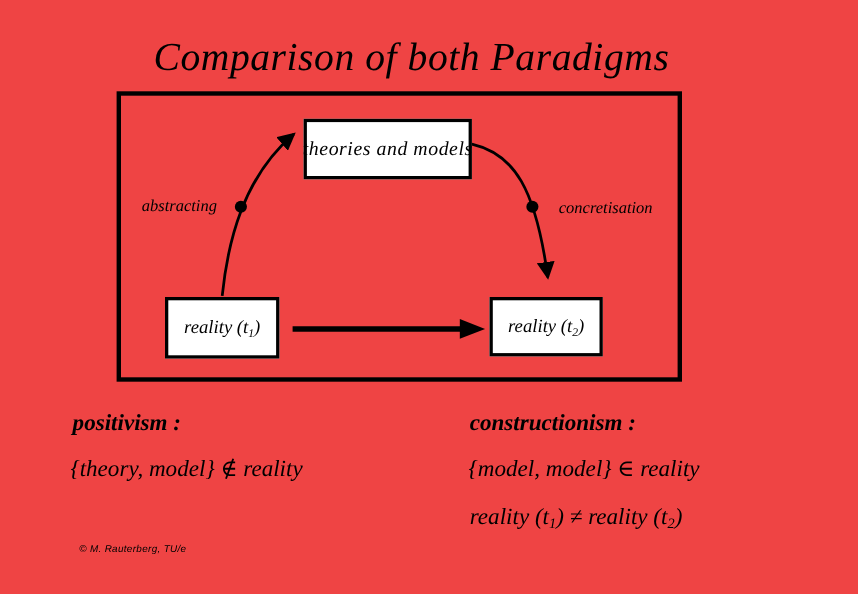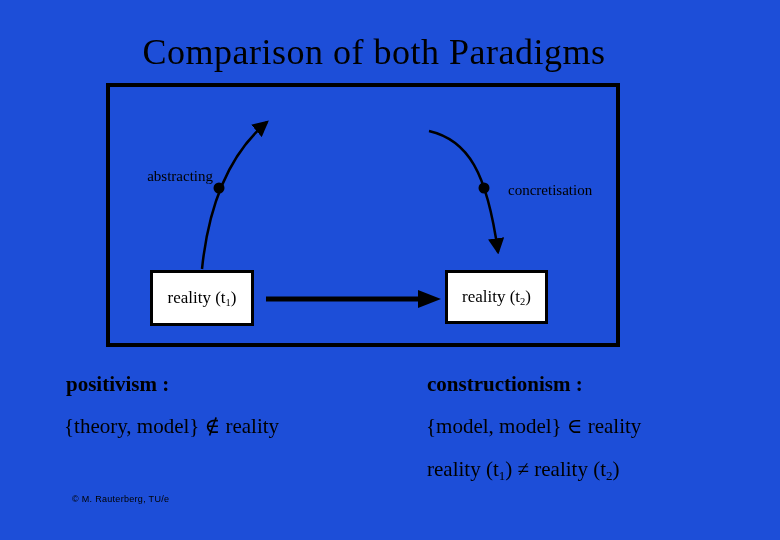--- a/index.html
+++ b/index.html
@@ -1,25 +1,26 @@
 <!DOCTYPE html>
 <html><head>
 <meta charset="utf-8">
 <style>
   html, body { margin: 0; padding: 0; background: #888; }
   * { box-sizing: border-box; }
   .slide {
     position: relative;
     width: 780px;
     height: 540px;
-    background: #1d4ed8;
+    background: #ef4444;
     overflow: hidden;
     font-family: "Liberation Serif", "DejaVu Serif", serif;
     color: #000;
     margin: 0 auto;
+    font-style: italic;
   }
   .abs { position: absolute; }
   .title {
     left: 0; top: 31px; width: 748px;
     text-align: center;
     font-size: 36px;
     letter-spacing: 0.5px;
     white-space: nowrap;
   }
   .frame {
@@ -51,22 +52,22 @@
     left: 445px; top: 270px;
     width: 103px; height: 54px;
     font-size: 17px;
     justify-content: center;
   }
   .edge-label {
     font-size: 15px;
     white-space: nowrap;
   }
   .label-abstracting {
-    left: 113px; top: 168px; width: 100px;
-    text-align: right;
+    left: 113px; top: 180px; width: 100px;
+    text-align: center;
   }
   .label-concretisation {
     left: 508px; top: 182px;
   }
   .svg-overlay {
     left: 0; top: 0; width: 780px; height: 540px;
     pointer-events: none;
   }
   .col-heading {
     font-size: 21px;
@@ -114,20 +115,23 @@
       </marker>
     </defs>
     <path d="M 202 269 C 207 220, 221 161, 267 122" fill="none" stroke="#000" stroke-width="2.5" marker-end="url(#arrowhead)"></path>
     <path d="M 429 131 C 468 140, 487 172, 498 252" fill="none" stroke="#000" stroke-width="2.5" marker-end="url(#arrowhead)"></path>
     <circle cx="219" cy="188" r="5.5" fill="#000"></circle>
     <circle cx="484" cy="188" r="5.5" fill="#000"></circle>
     <line x1="266" y1="299" x2="420" y2="299" stroke="#000" stroke-width="5"></line>
     <polygon points="441,299 418,290 418,308" fill="#000"></polygon>
   </svg>
 
+  <div class="abs node node-top">
+    <span>theories and models</span>
+  </div>
 
   <div class="abs node node-t1">
     <span>reality (t<sub>1</sub>)</span>
   </div>
 
   <div class="abs node node-t2">
     <span>reality (t<sub>2</sub>)</span>
   </div>
 
   <div class="abs edge-label label-abstracting">abstracting</div>

